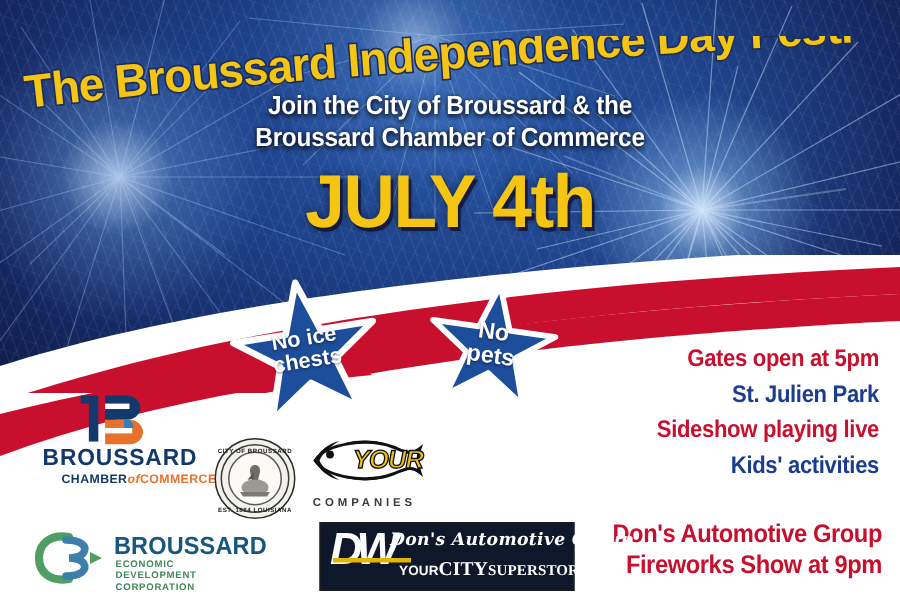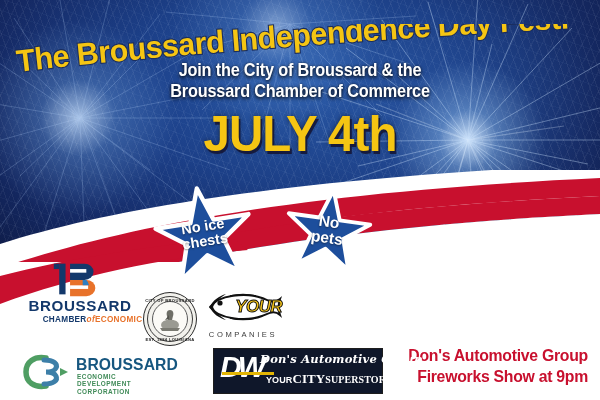--- a/index.html
+++ b/index.html
@@ -127,21 +127,21 @@
 
   
   #logo-bass{left:200px;top:286px;width:86px;height:54px;}
   .bass-word{
     position:absolute;right:4px;top:11px;color:#f2c21a;font-weight:bold;
     font-size:17px;font-style:italic;letter-spacing:-.6px;
     -webkit-text-stroke:.9px #111;text-shadow:0 0 0 #111;
   }
   .bass-sub{
     position:absolute;left:0;bottom:1px;width:100%;text-align:center;
-    color:#3a3a3a;font-size:7.6px;font-weight:normal;letter-spacing:2.6px;
+    color:#3a3a3a;font-size:7.6px;font-weight:bold;letter-spacing:2.6px;
   }
 
   
   #logo-edc{left:22px;top:352px;width:140px;height:42px;}
   .edc-name{
     position:absolute;left:54px;top:3px;color:#16567f;font-weight:bold;
     font-size:16.5px;letter-spacing:.1px;transform:scaleX(.95);transform-origin:0 50%;
   }
   .edc-sub{
     position:absolute;left:55px;top:21px;color:#3f8a57;font-weight:bold;
@@ -306,41 +306,47 @@
   <div class="star-wrap" id="star-pets">
     <svg viewBox="0 0 100 98" width="86" height="84">
       <polygon points="50,2 62,36 98,36 69,57 80,92 50,71 20,92 31,57 2,36 38,36" fill="#1d4e9c" stroke="#ffffff" stroke-width="4.5" stroke-linejoin="round"></polygon>
     </svg>
     <div class="star-label">
       <span>No</span>
       <span>pets</span>
     </div>
   </div>
 
+  <div class="info">
+    <div class="line red">Gates open at 5pm</div>
+    <div class="line blue">St. Julien Park</div>
+    <div class="line red">Sideshow playing live</div>
+    <div class="line blue">Kids' activities</div>
+  </div>
 
   <div class="footer-note">
     <div>Don's Automotive Group</div>
     <div>Fireworks Show at 9pm</div>
   </div>
 
   <div class="logo" id="logo-chamber">
     <div class="ch-mark">
       <svg viewBox="0 0 62 40" width="56" height="38">
         <rect x="8" y="3" width="7" height="34" fill="#13386b"></rect>
         <rect x="2" y="3" width="6" height="6" fill="#13386b"></rect>
         <path d="M20,3 L36,3 A10,9 0 0 1 36,21 L20,21 Z" fill="#13386b"></path>
         <path d="M20,21 L38,21 A10,9 0 0 1 38,39 L20,39 Z" fill="#e8722a"></path>
         <rect x="20" y="9" width="18" height="4" fill="#ffffff"></rect>
         <rect x="20" y="27" width="20" height="4" fill="#ffffff"></rect>
         <path d="M34,21 L38,21 A10,9 0 0 1 41,27 L34,27 Z" fill="#2f7fc1"></path>
       </svg>
     </div>
     <div class="ch-name">BROUSSARD</div>
     <div class="ch-sub">
-      <span class="a">CHAMBER</span><span class="c">of</span><span class="b">ECONOMIC</span>
+      <span class="a">CHAMBER</span><span class="c">of</span><span class="b">COMMERCE</span>
     </div>
   </div>
 
   <div class="logo" id="logo-seal">
     <div class="seal-ring"></div>
     <div class="seal-ring2"></div>
     <div class="seal-ring3"></div>
     <div class="seal-txt-top">CITY OF BROUSSARD</div>
     <div class="seal-txt-bot">EST. 1884  LOUISIANA</div>
     <svg style="position:absolute;left:13px;top:14px;" width="28" height="26" viewBox="0 0 28 26">

